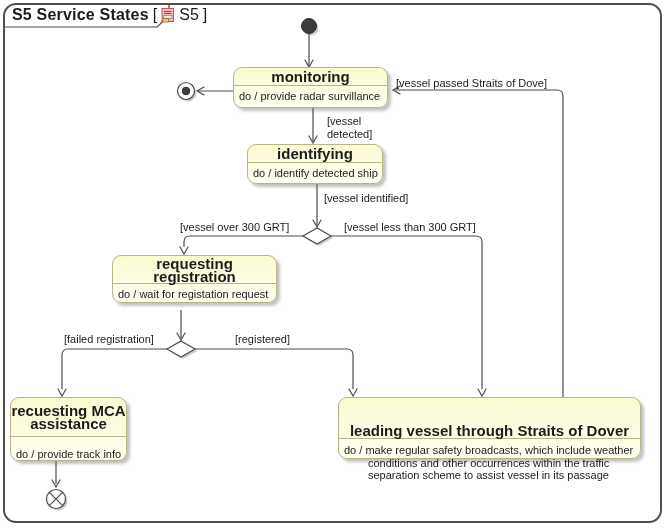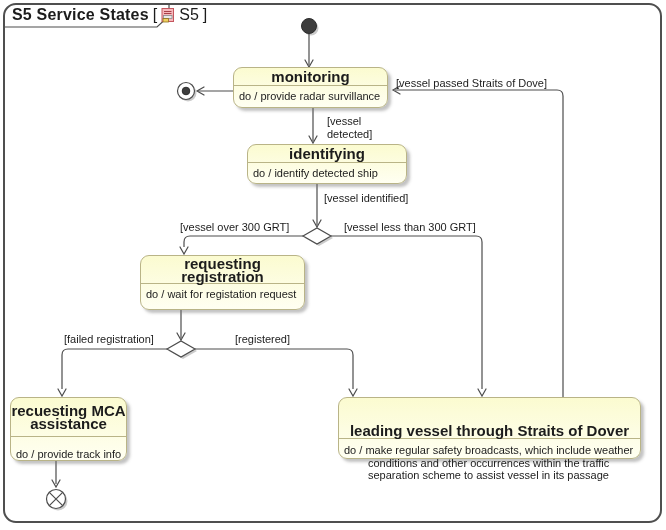--- a/index.html
+++ b/index.html
@@ -40,23 +40,23 @@
     font-size:11px;line-height:12.5px;padding:4px 3px 2px 5px;
     white-space:pre-line;text-align:left;
   }
   .hang{padding-left:29px;text-indent:-24px;padding-top:5px;}
   .guard{
     position:absolute;font-size:11px;line-height:13px;white-space:pre-line;color:#1c1c1c;
   }
   
   #st-monitoring {left:233px;top:67px;width:155px;height:41px;}
   #st-monitoring .state-title{height:17px;}
-  #st-identifying{left:247px;top:144px;width:160px;height:40px;}
+  #st-identifying{left:247px;top:144px;width:136px;height:40px;}
   #st-identifying .state-title{height:17px;}
-  #st-requesting {left:140px;top:255px;width:165px;height:55px;}
+  #st-requesting {left:112px;top:255px;width:165px;height:48px;}
   #st-requesting .state-title{height:27px;}
   #st-mca        {left:10px;top:397px;width:117px;height:64px;gap:7px;}
   #st-mca .state-title{height:38px;}
   #st-leading    {left:338px;top:397px;width:303px;height:62px;}
   #st-leading .state-title{height:16px;margin-top:24px;}
   
   #g-passed    {left:396px;top:77px;}
   #g-detected  {left:327px;top:115px;width:46px;}
   #g-identified{left:324px;top:192px;}
   #g-over      {left:180px;top:221px;}

